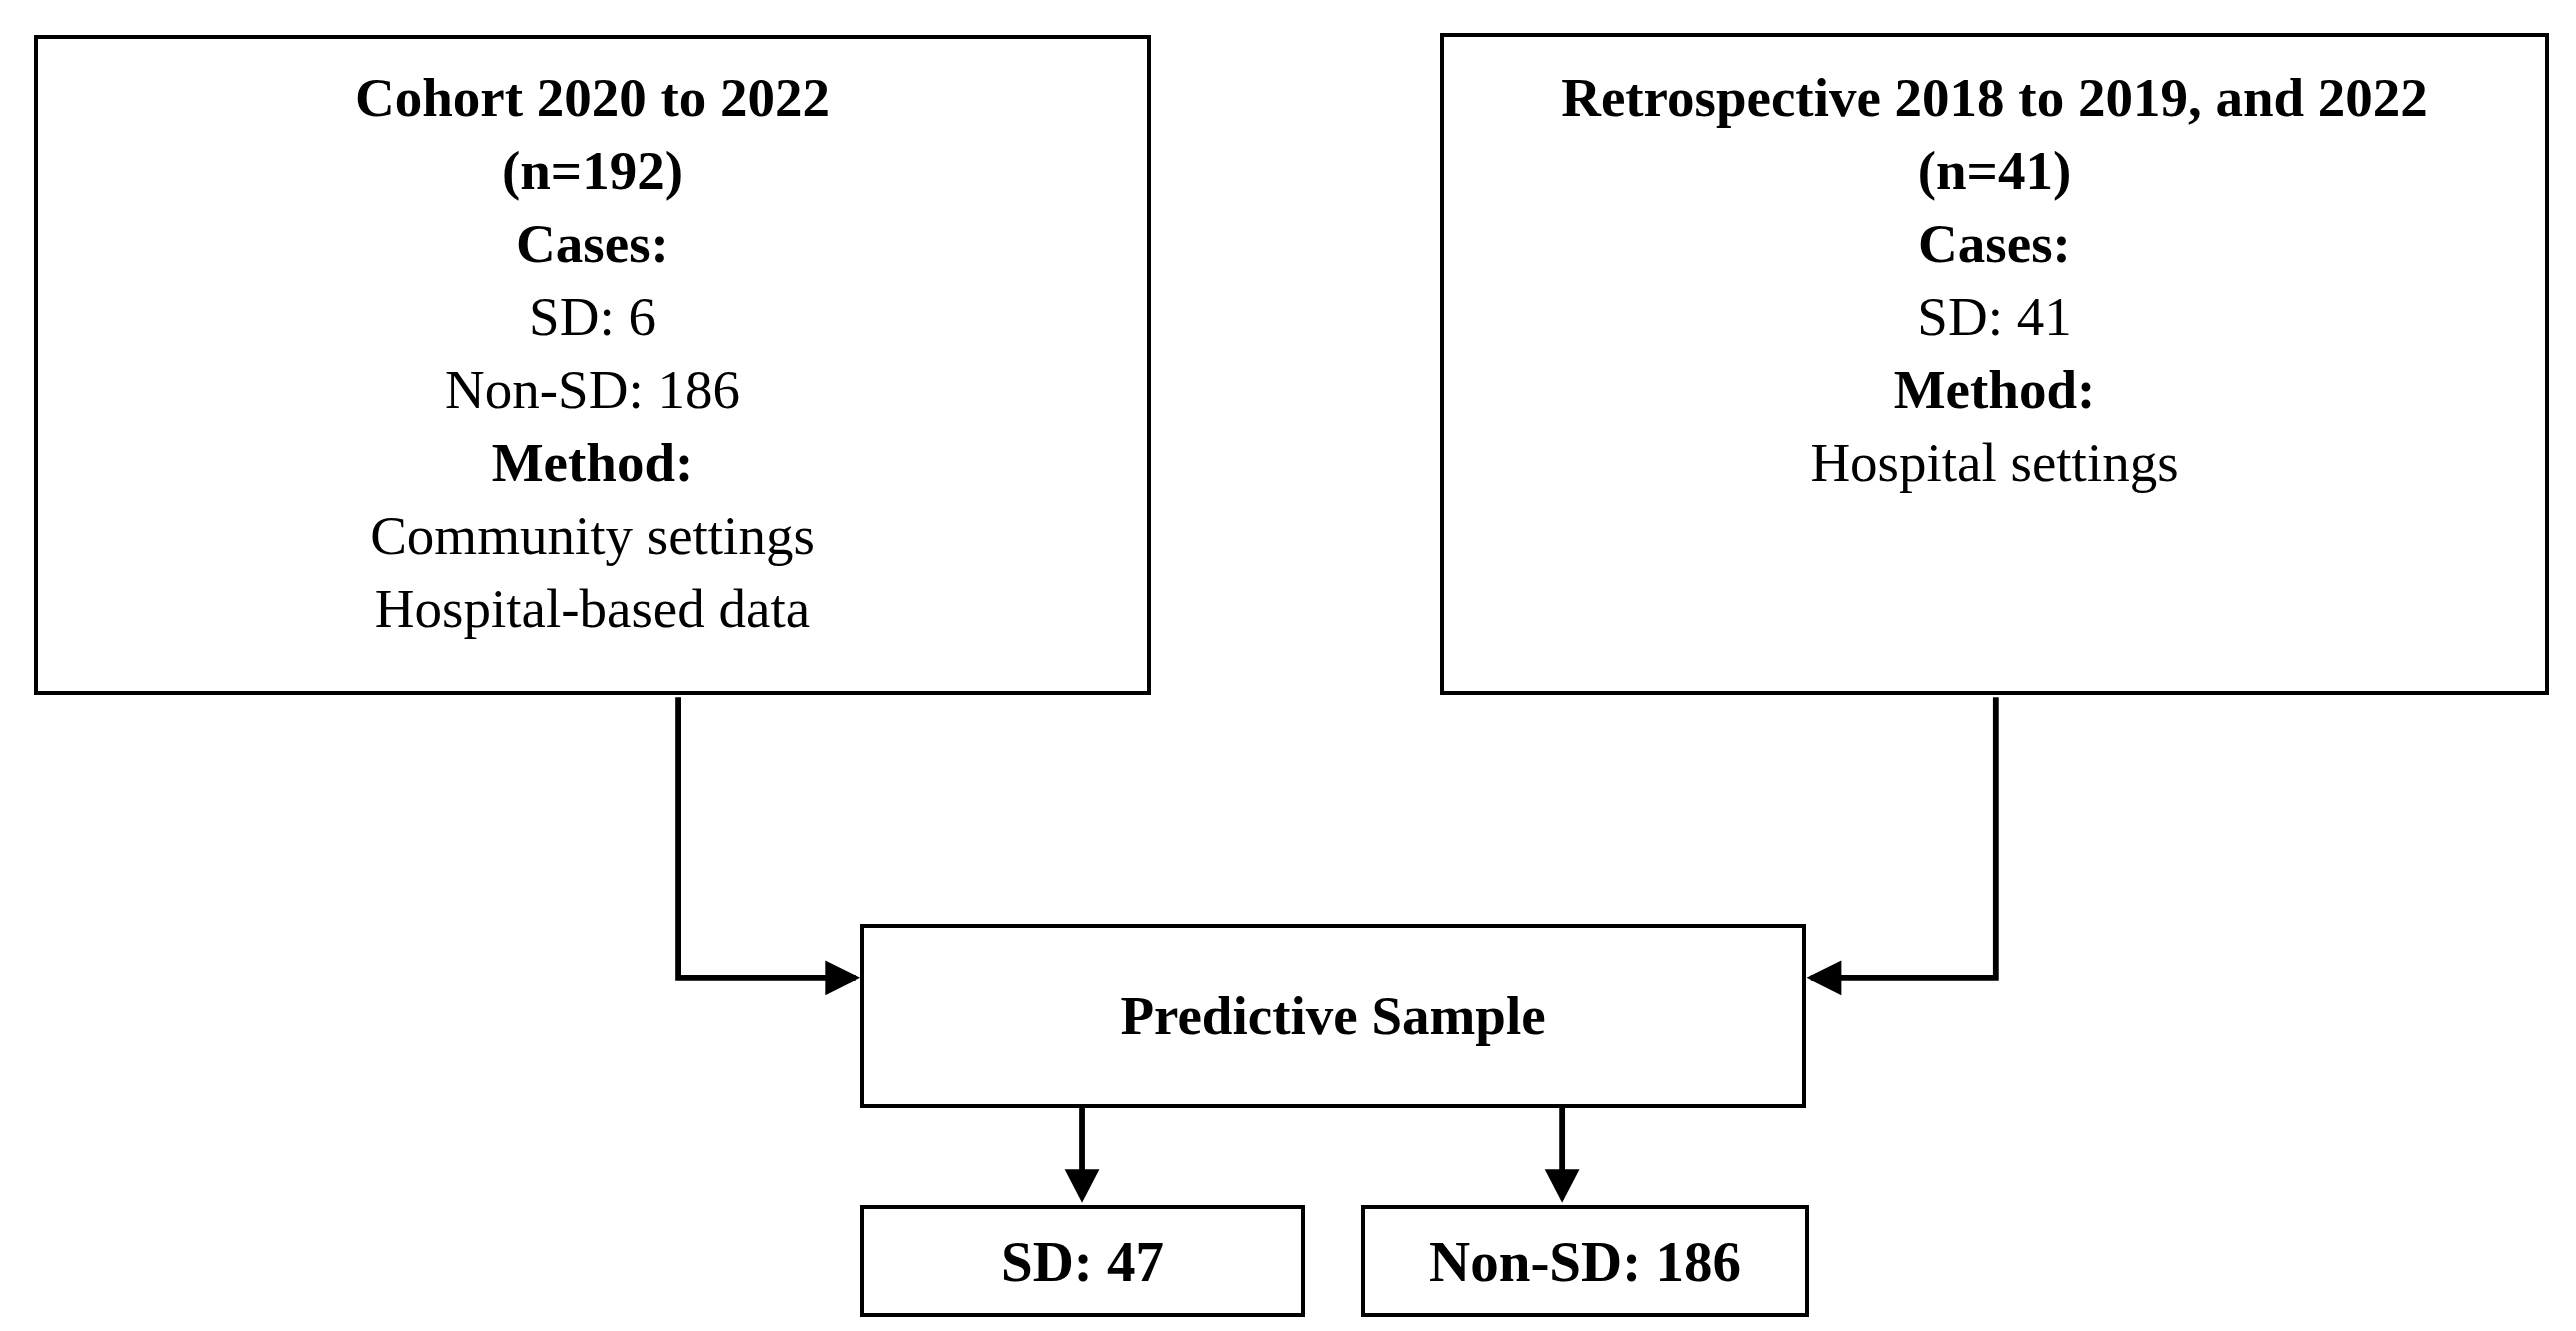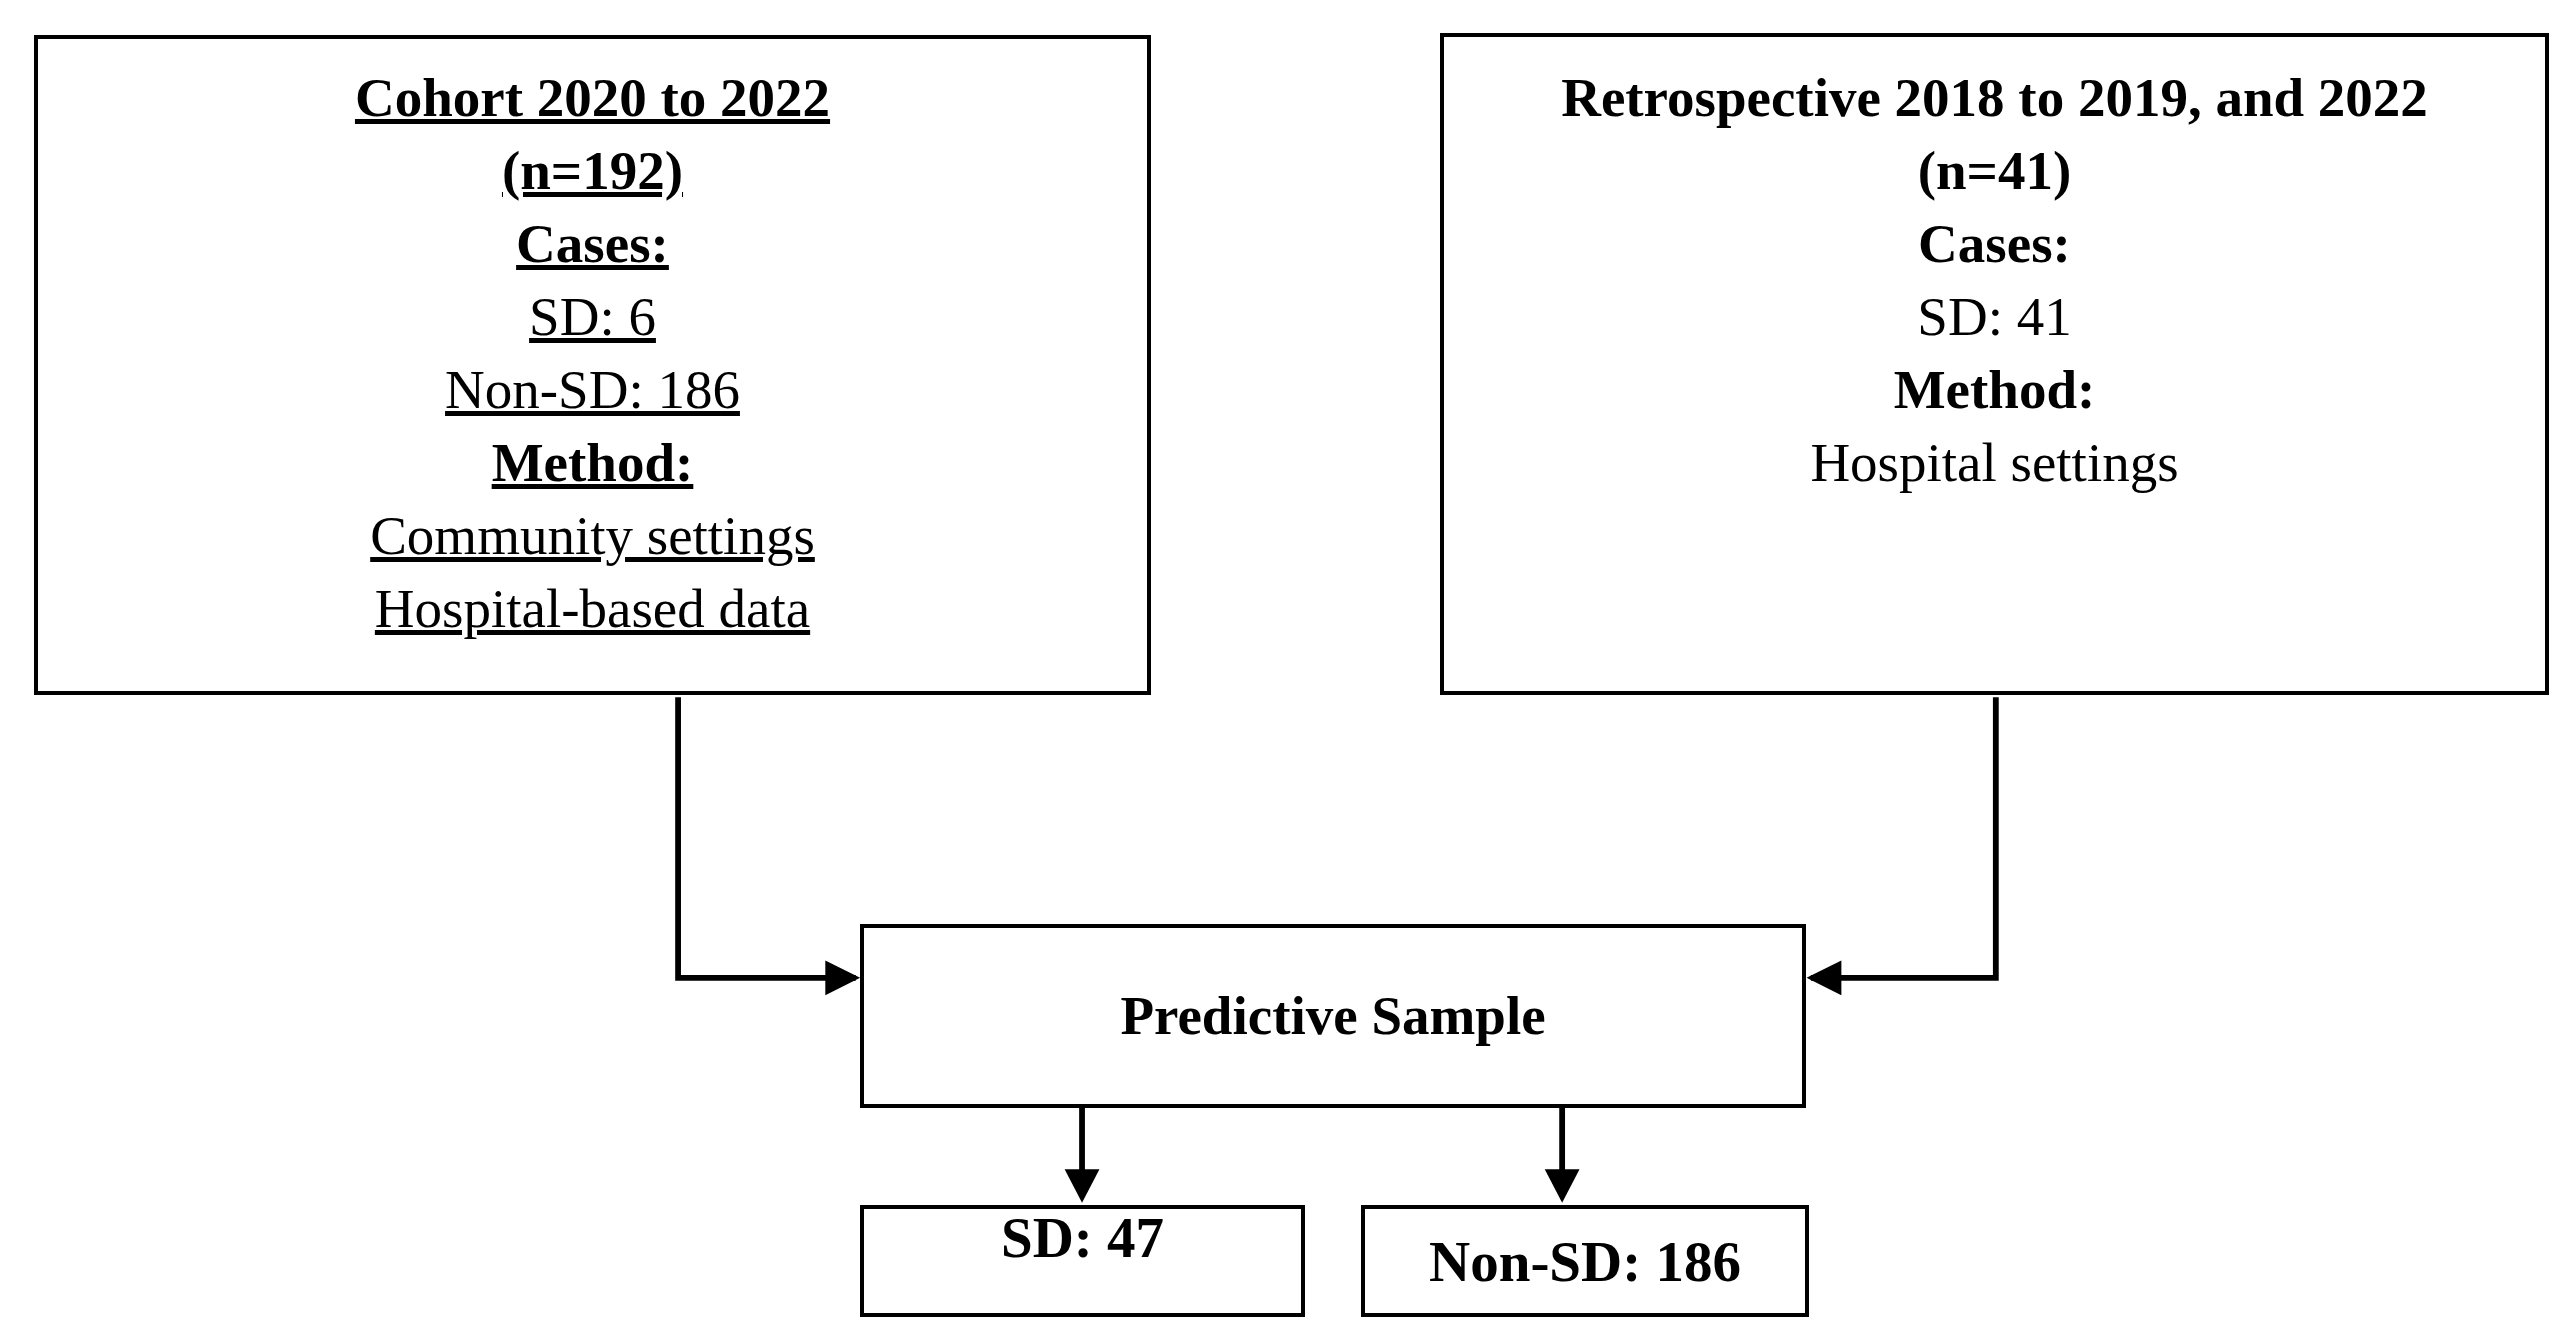--- a/index.html
+++ b/index.html
@@ -32,31 +32,31 @@
     background: #ffffff;
     display: flex;
     flex-direction: column;
     align-items: center;
     text-align: center;
   }
 
   .textline { font-size: 55px; line-height: 73px; white-space: nowrap; }
   .b { font-weight: bold; }
 
-  #cohort-box        { left: 34px;   top: 35px;   width: 1117px; height: 660px; padding-top: 22px; text-decoration: underline; }
+  #cohort-box        { left: 34px;   top: 35px;   width: 1117px; height: 660px; padding-top: 22px; }
   #retrospective-box { left: 1440px; top: 33px;   width: 1109px; height: 662px; padding-top: 24px; }
 
   #predictive-box {
     left: 860px; top: 883px; width: 946px; height: 184px;
     justify-content: center;
     margin-top: 41px;
   }
   #predictive-box .textline { line-height: 84px; }
 
-  #outcome-sd-box     { left: 860px; top: 1205px; width: 445px; height: 112px; justify-content: flex-start; }
+  #outcome-sd-box     { left: 860px; top: 1205px; width: 445px; height: 112px; justify-content: center; }
   #outcome-nonsd-box  { left: 1361px; top: 1205px; width: 448px; height: 112px; justify-content: center; }
 
   .outcome-label { font-size: 57px; font-weight: bold; line-height: 1; white-space: nowrap; }
 </style>
 </head>
 <body>
 
 <div id="canvas">
 
   <svg id="connectors" viewBox="0 0 3552 1836">

